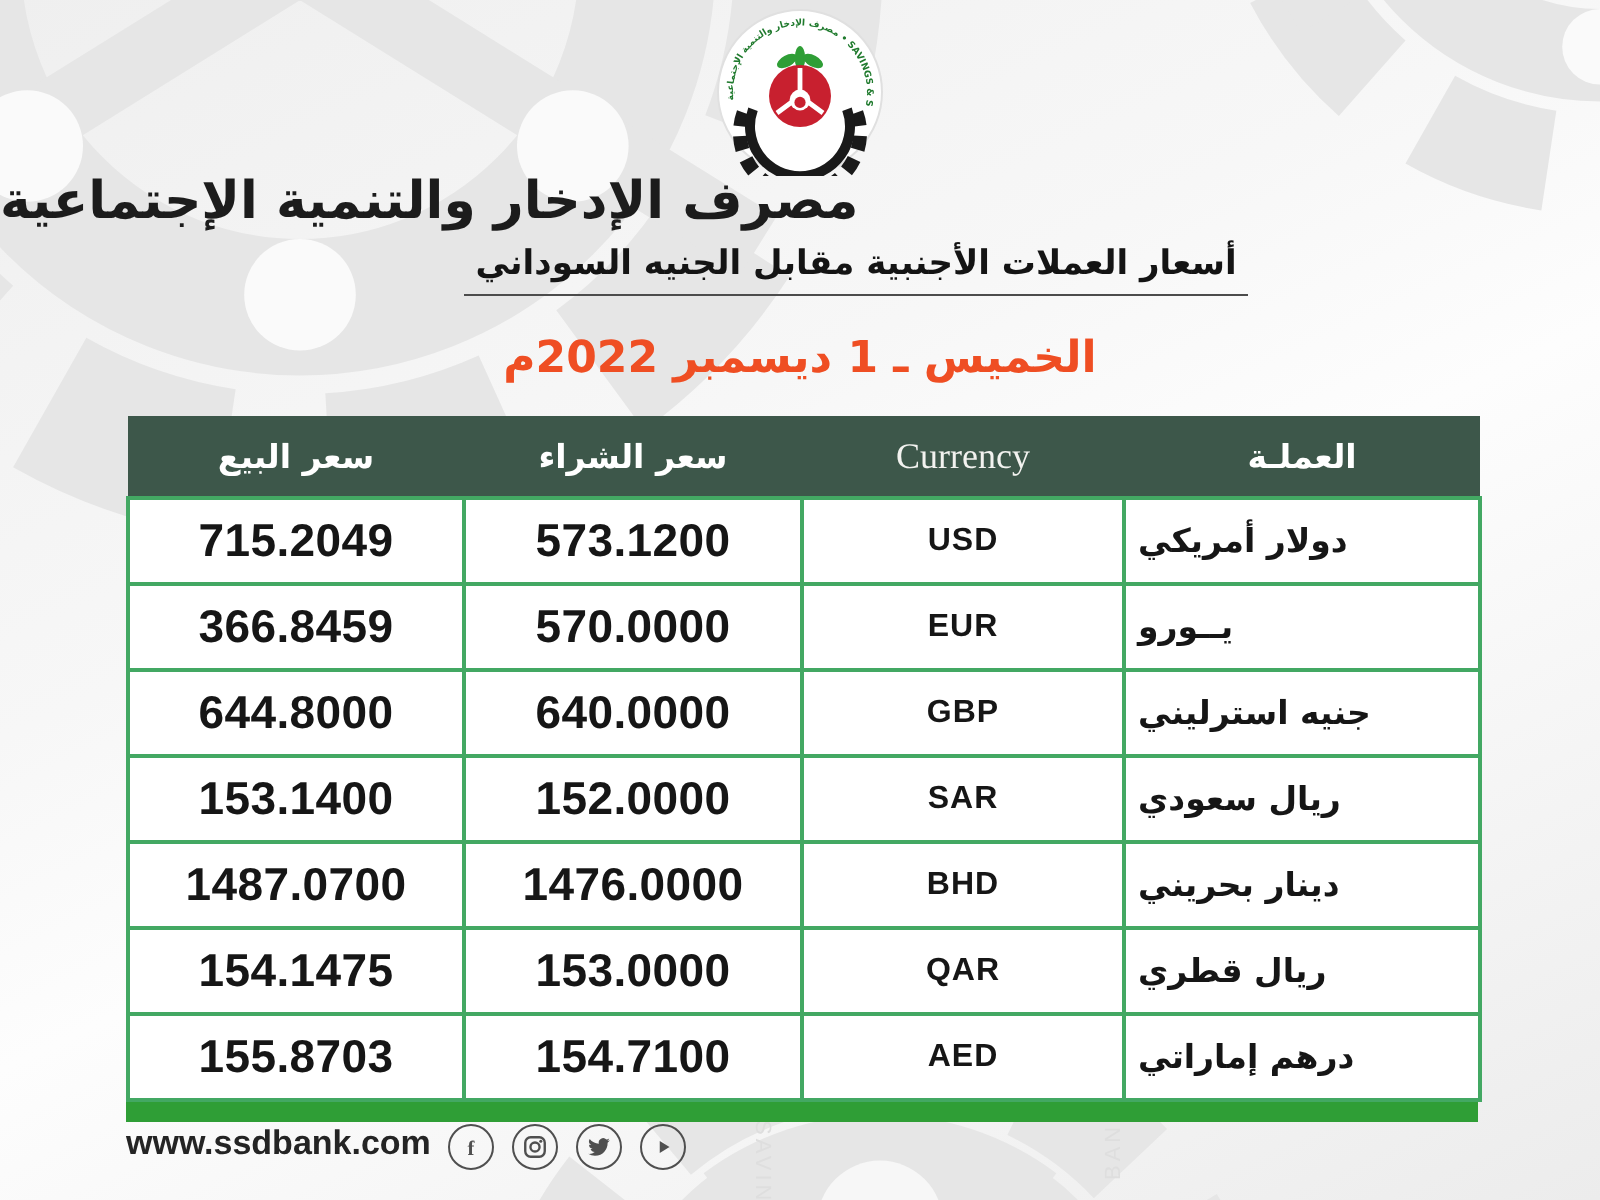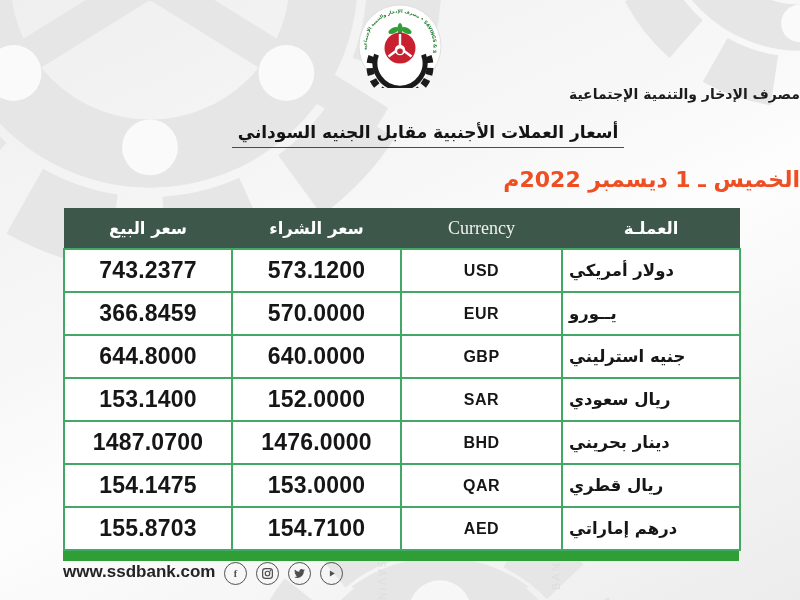--- a/index.html
+++ b/index.html
@@ -4,26 +4,26 @@
 <style>
   html,body{margin:0;padding:0;}
   body{width:800px;height:600px;overflow:hidden;font-family:"DejaVu Sans",sans-serif;}
   .page{position:relative;width:800px;height:600px;
         background:linear-gradient(155deg,#efefef 0%,#f7f7f7 38%,#fdfdfd 55%,#ececec 100%);}
   .watermarks{position:absolute;inset:0;z-index:0;pointer-events:none;}
   .content{position:absolute;inset:0;z-index:1;}
 
   .logo{position:absolute;top:4px;left:50%;transform:translateX(-50%);width:84px;height:84px;}
 
-  .bank-name{position:absolute;top:86px;width:100%;text-align:right;
-             font-size:14px;font-weight:bold;color:#1c1c1c;direction:rtl;}
+  .bank-name{position:absolute;top:86px;width:100%;text-align:left;
+             font-size:26px;font-weight:bold;color:#1c1c1c;direction:rtl;}
   .title-wrap{position:absolute;top:122px;width:100%;text-align:center;direction:rtl;padding-left:28px;}
   .title{display:inline-block;font-size:17px;font-weight:bold;color:#141414;
          padding:0 6px 5px 6px;border-bottom:1.6px solid #4c4c4c;}
-  .date-line{position:absolute;top:167px;width:100%;text-align:right;direction:rtl;
+  .date-line{position:absolute;top:167px;width:100%;text-align:center;direction:rtl;
              font-size:22px;font-weight:bold;color:#ef4e23;}
 
   .rates{position:absolute;top:208px;left:63px;width:676px;}
   table{border-collapse:collapse;table-layout:fixed;width:676px;direction:rtl;}
   col.c-name{width:178px;} col.c-code{width:161px;} col.c-buy{width:169px;} col.c-sell{width:168px;}
   thead th{background:#3d574a;color:#fff;height:38px;border:0;
            font-size:16.5px;font-weight:bold;vertical-align:middle;}
   thead th.code-h{font-family:"Liberation Serif",serif;font-weight:400;font-size:18px;color:#f2f2ef;}
   tbody td{background:#fff;border:2px solid #43a863;height:39px;vertical-align:middle;
            text-align:center;color:#161616;}
@@ -116,21 +116,21 @@
             <th class="code-h">Currency</th>
             <th>سعر الشراء</th>
             <th>سعر البيع</th>
           </tr>
         </thead>
         <tbody>
           <tr>
             <td class="name">دولار أمريكي</td>
             <td class="code">USD</td>
             <td class="num">573.1200</td>
-            <td class="num">743.2377</td>
+            <td class="num">715.2049</td>
           </tr>
           <tr>
             <td class="name">يــورو</td>
             <td class="code">EUR</td>
             <td class="num">570.0000</td>
             <td class="num">366.8459</td>
           </tr>
           <tr>
             <td class="name">جنيه استرليني</td>
             <td class="code">GBP</td>

